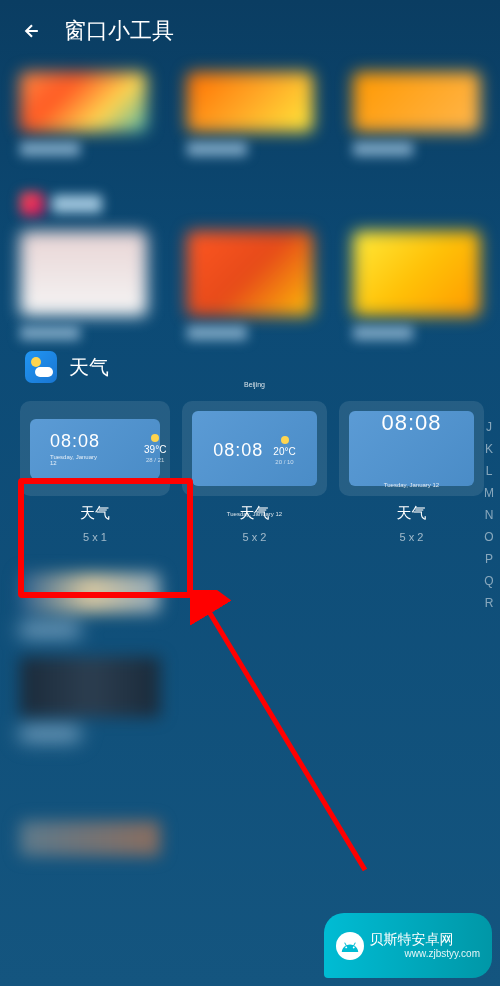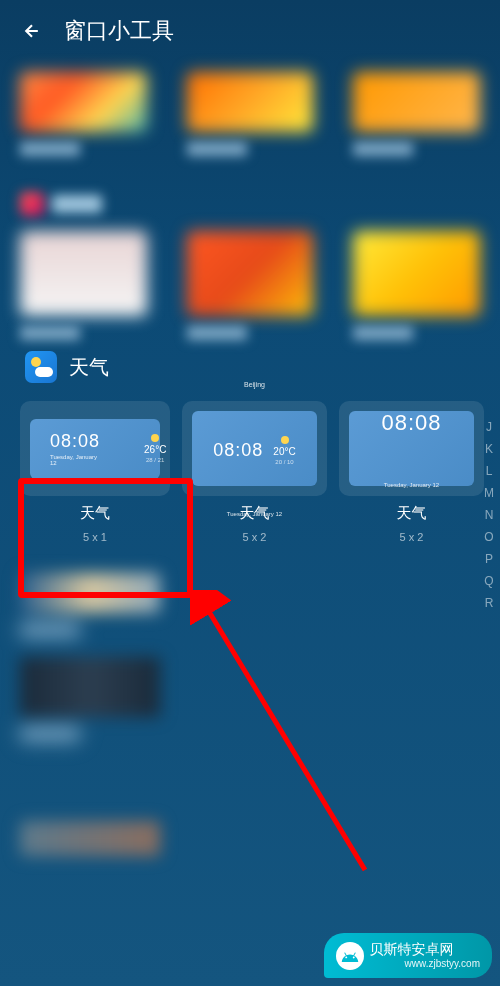--- a/index.html
+++ b/index.html
@@ -343,21 +343,21 @@
     }
     
     .watermark {
       position: absolute;
       bottom: 8px;
       right: 8px;
       display: flex;
       align-items: center;
       gap: 6px;
       background: linear-gradient(90deg, #00bcd4, #0097a7);
-      padding: 8px 12px;
+      padding: 18px 12px;
       border-radius: 20px 20px 20px 4px;
       z-index: 200;
     }
     
     .watermark-icon {
       width: 28px;
       height: 28px;
       background: #ffffff;
       border-radius: 50%;
       display: flex;
@@ -458,21 +458,21 @@
 
     <div class="widget-item">
       <div class="widget-preview">
         <div class="widget-inner style1">
           <div class="time-col">
             <div class="widget-time">08:08</div>
             <div class="widget-date">Tuesday, January 12</div>
           </div>
           <div class="widget-temp-block">
             <div class="widget-sun"></div>
-            <div class="widget-temp">26°C</div>
+            <div class="widget-temp">39°C</div>
             <div class="widget-temp-range">28 / 21</div>
           </div>
         </div>
       </div>
       <div class="widget-label">天气</div>
       <div class="widget-size">5 x 1</div>
     </div>
 
     <div class="widget-item">
       <div class="widget-preview">

